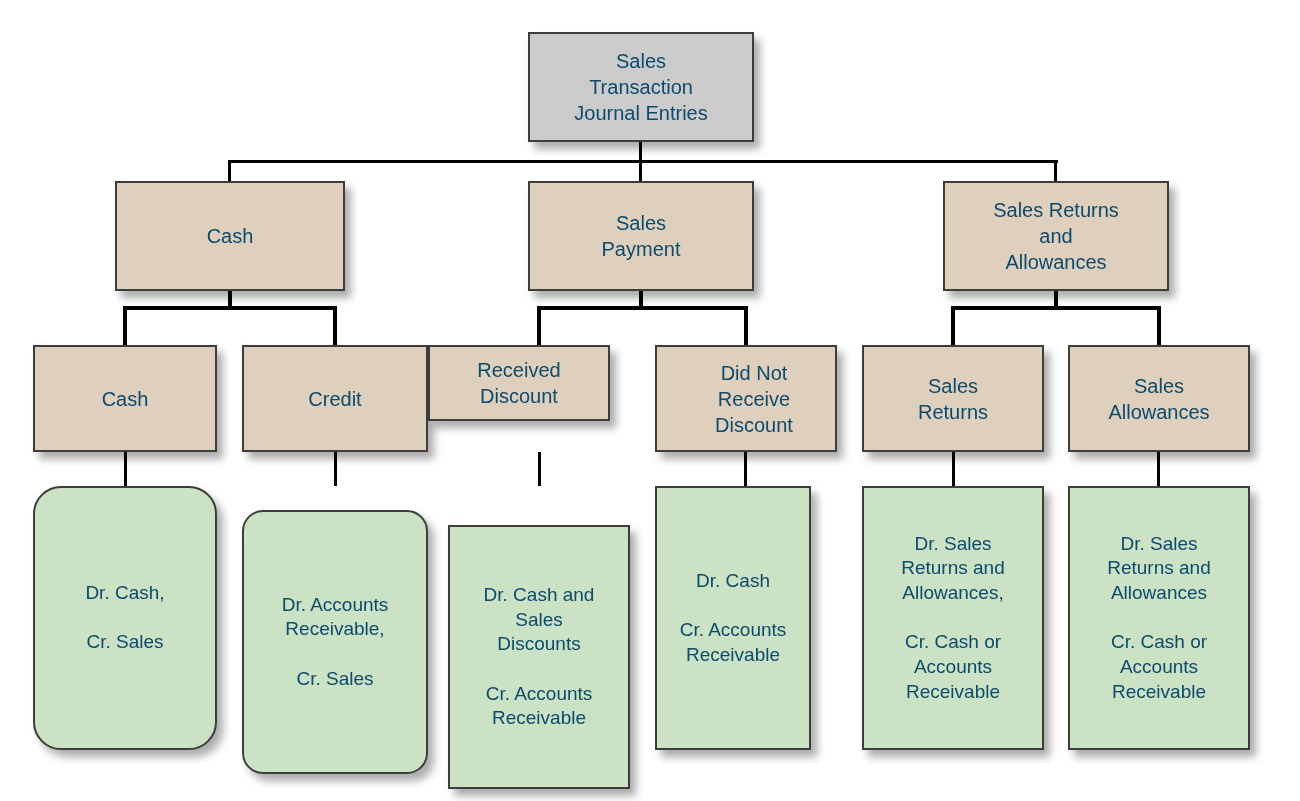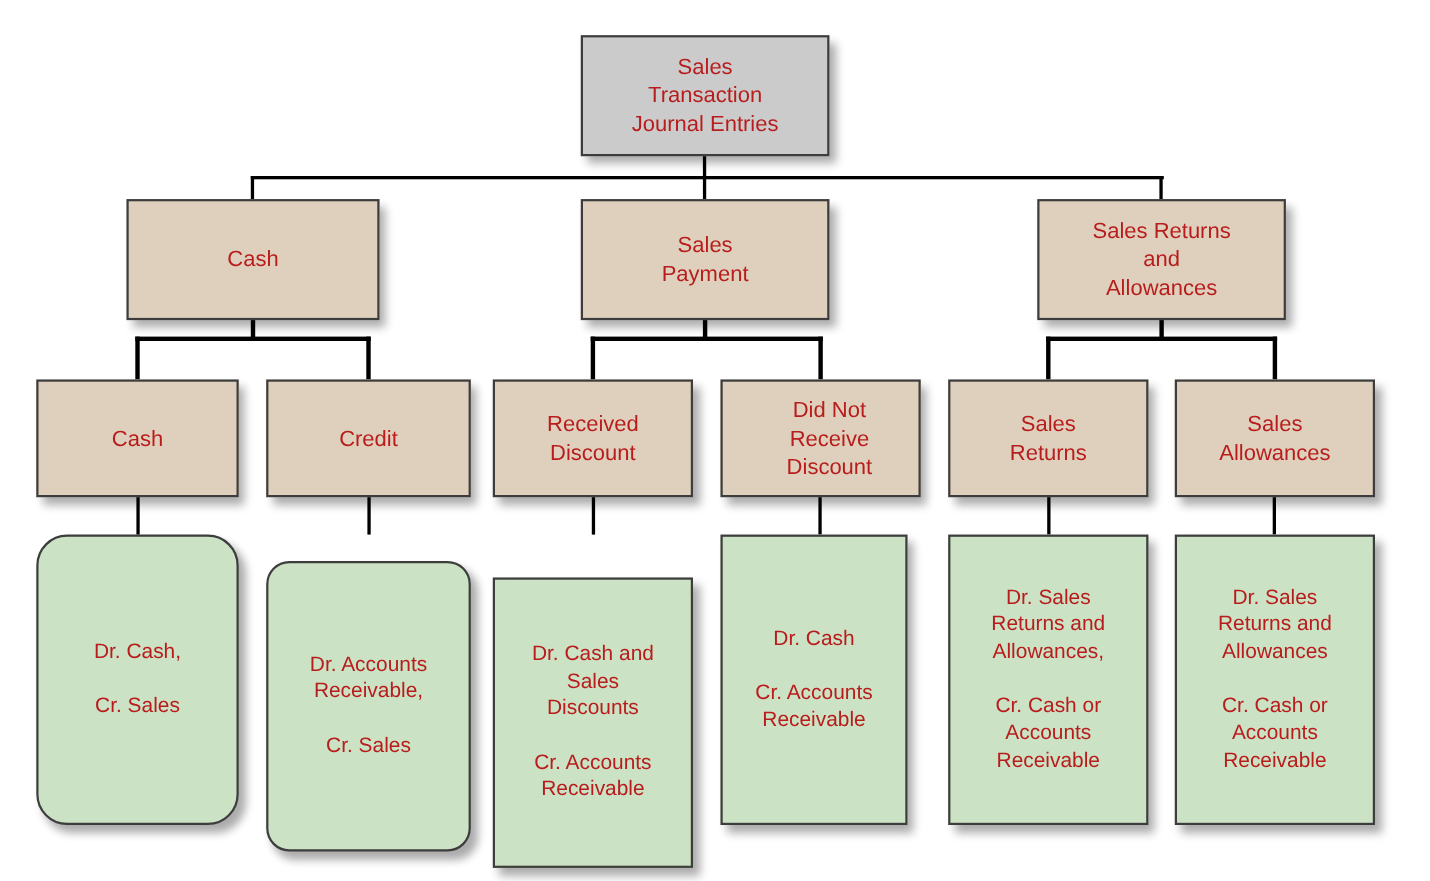--- a/index.html
+++ b/index.html
@@ -7,21 +7,21 @@
     padding: 0;
     background: #ffffff;
     font-family: "Liberation Sans", "DejaVu Sans", sans-serif;
   }
   .canvas {
     position: relative;
     width: 1300px;
     height: 801px;
     background: #ffffff;
     overflow: hidden;
-    color: #b91c1c;
+    color: #0c4a6e;
   }
   .node {
     position: absolute;
     box-sizing: border-box;
     border: 2px solid var(--border, #3d3d3d);
     display: flex;
     align-items: center;
     justify-content: center;
     text-align: center;
     white-space: pre-line;
@@ -69,21 +69,21 @@
   <div class="line" style="left:537px; top:306px; width:4px; height:39px;"></div>
   <div class="line" style="left:744px; top:306px; width:4px; height:39px;"></div>
 
   <div class="line" style="left:1054px; top:291px; width:4px; height:19px;"></div>
   <div class="line" style="left:951px; top:306px; width:210px; height:4px;"></div>
   <div class="line" style="left:951px; top:306px; width:4px; height:39px;"></div>
   <div class="line" style="left:1157px; top:306px; width:4px; height:39px;"></div>
 
   <div class="node leaf" style="left:33px; top:345px; width:184px; height:107px;">Cash</div>
   <div class="node leaf" style="left:242px; top:345px; width:186px; height:107px;">Credit</div>
-  <div class="node leaf" style="left:448px; top:345px; width:182px; height:107px;">Received
+  <div class="node leaf" style="left:428px; top:345px; width:182px; height:76px;">Received
 Discount</div>
   <div class="node leaf" style="left:655px; top:345px; width:182px; height:107px;padding-left:20px;">Did Not
 Receive
 Discount</div>
   <div class="node leaf" style="left:862px; top:345px; width:182px; height:107px;">Sales
 Returns</div>
   <div class="node leaf" style="left:1068px; top:345px; width:182px; height:107px;">Sales
 Allowances</div>
 
   <div class="line" style="left:124px; top:452px; width:3px; height:34px;"></div>
@@ -99,21 +99,21 @@
   <div class="node entry" style="left:242px; top:510px; width:186px; height:264px;border-radius:21px;">Dr. Accounts
 Receivable,
 
 Cr. Sales</div>
   <div class="node entry" style="left:448px; top:486px; width:182px; height:264px;margin-top:39px;">Dr. Cash and
 Sales
 Discounts
 
 Cr. Accounts
 Receivable</div>
-  <div class="node entry" style="left:655px; top:486px; width:170px; height:264px;">Dr. Cash
+  <div class="node entry" style="left:655px; top:486px; width:156px; height:264px;">Dr. Cash
 
 Cr. Accounts
 Receivable</div>
   <div class="node entry" style="left:862px; top:486px; width:182px; height:264px;">Dr. Sales
 Returns and
 Allowances,
 
 Cr. Cash or
 Accounts
 Receivable</div>

